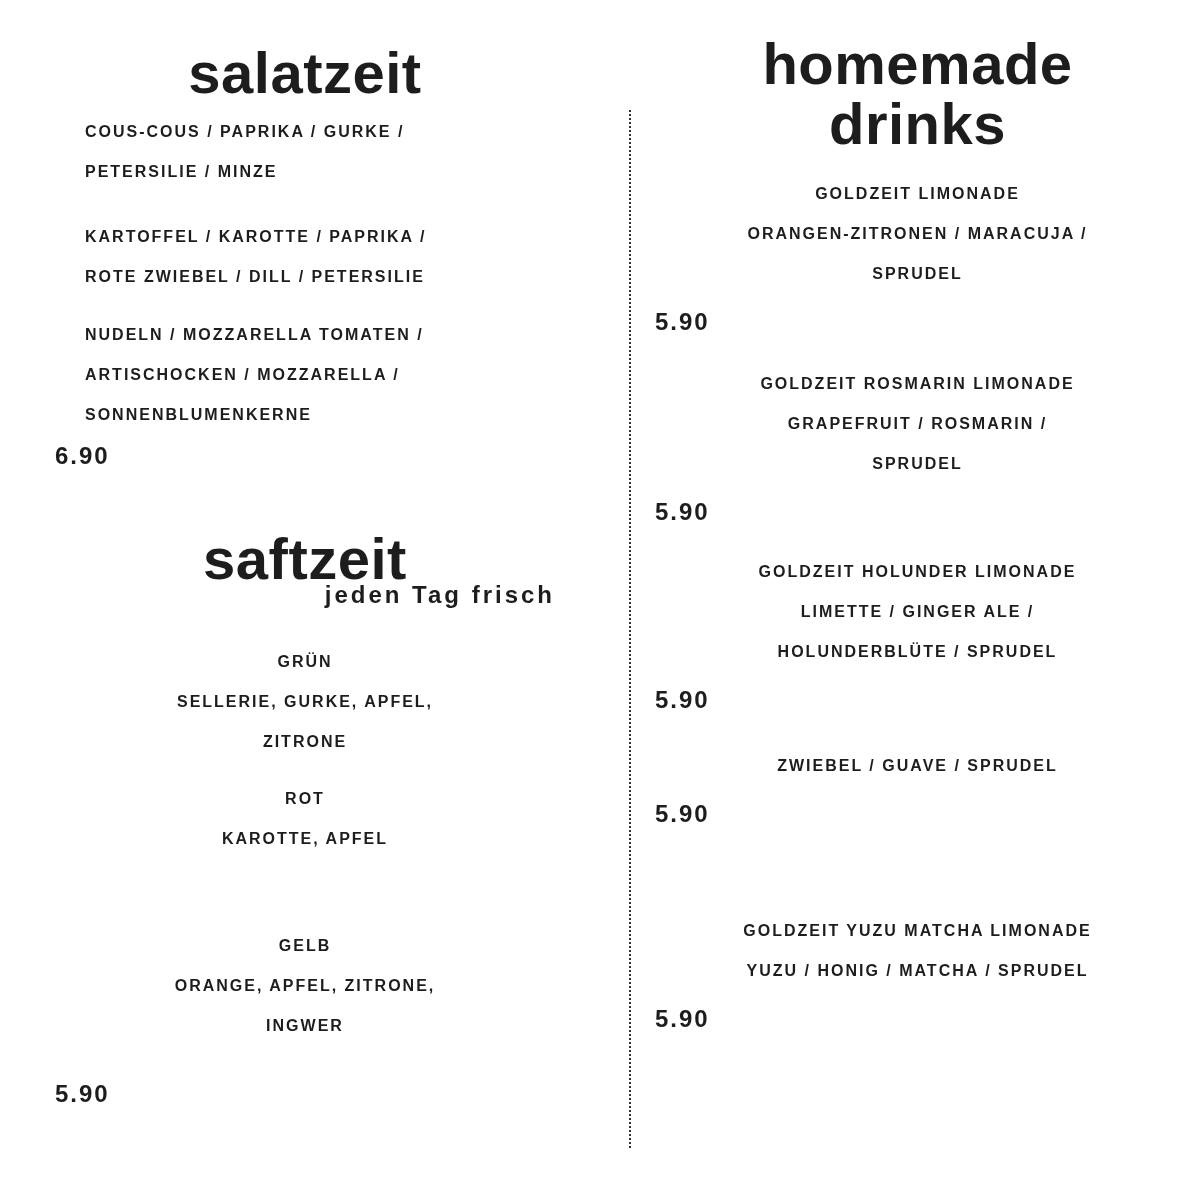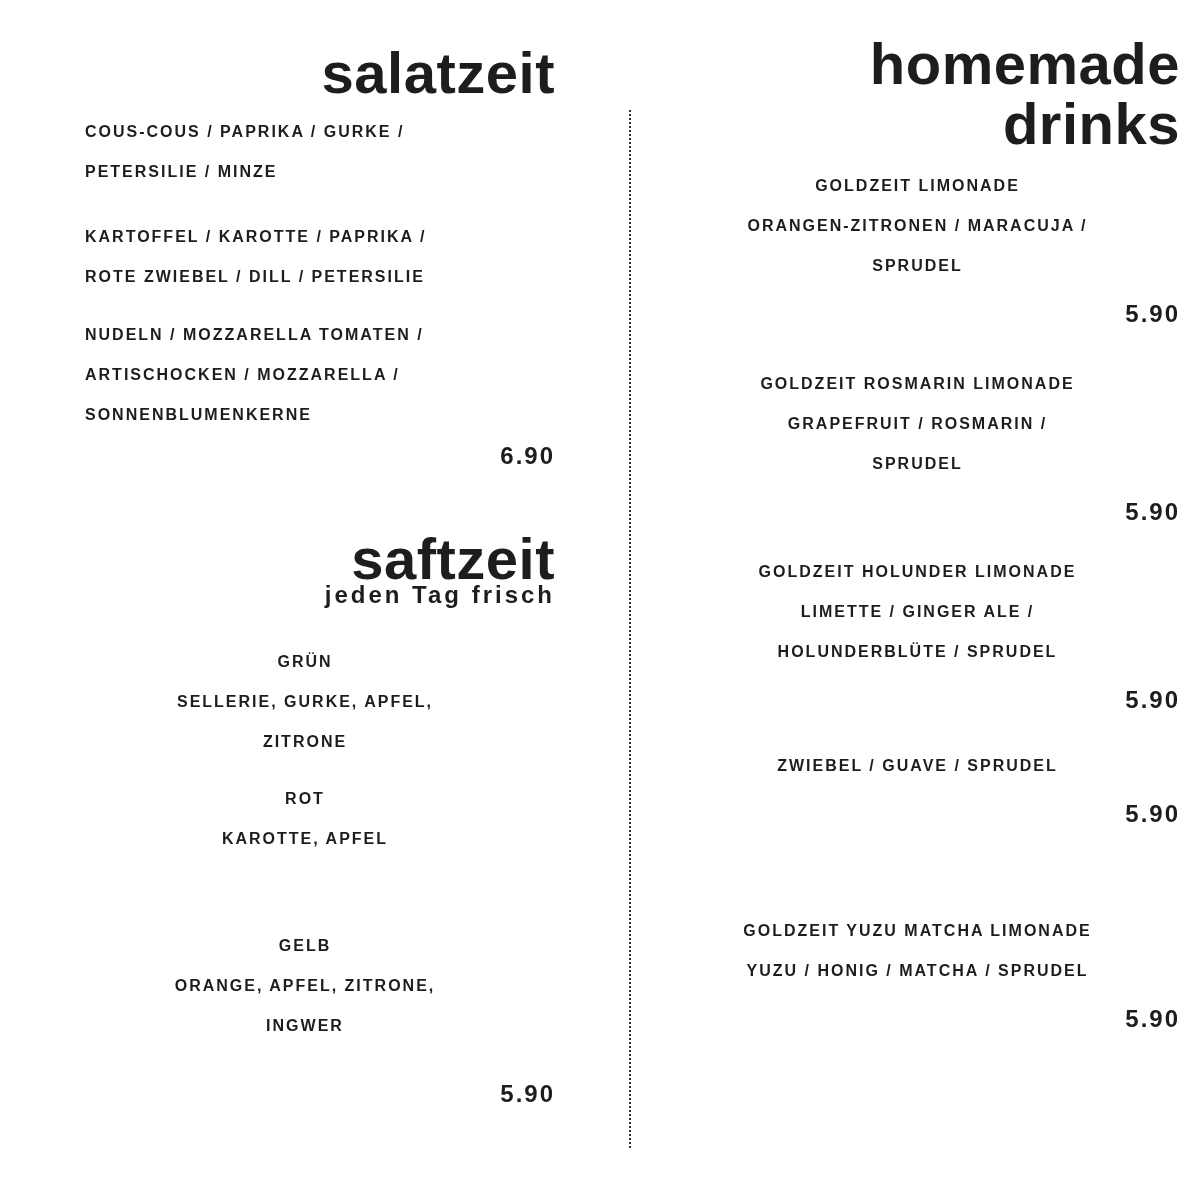--- a/index.html
+++ b/index.html
@@ -31,21 +31,21 @@
   .col-left  { left: 55px;  width: 500px; }
   .col-right { left: 655px; width: 525px; }
 
   .block { position: absolute; left: 0; width: 100%; }
 
   .script-title {
     font-weight: 700;
     font-size: 58px;
     line-height: 65px;
     letter-spacing: 0.5px;
-    text-align: right;
+    text-align: center;
     white-space: nowrap;
   }
   .script-title.two-line { line-height: 60px; }
 
   .body-line {
     font-size: 16px;
     font-weight: 700;
     letter-spacing: 2px;
     line-height: 40px;
     white-space: nowrap;
@@ -59,21 +59,21 @@
     letter-spacing: 3px;
     line-height: 34px;
     text-align: right;
     white-space: nowrap;
   }
   .price-line {
     font-size: 24px;
     font-weight: 700;
     letter-spacing: 2px;
     line-height: 40px;
-    text-align: right;
+    text-align: left;
     white-space: nowrap;
   }
   .drink .price-line { margin-top: 8px; }
 </style>
 </head>
 <body>
 
 <div class="canvas">
 
   <div class="divider"></div>
@@ -124,21 +124,21 @@
     <div class="block price-line" style="top:1074px">5.90</div>
   </div>
 
   <div class="col col-right">
 
     <div class="block script-title two-line" style="top:34px">
       <div>homemade</div>
       <div>drinks</div>
     </div>
 
-    <div class="block centered drink" style="top:166px">
+    <div class="block centered drink" style="top:174px">
       <div class="body-line">GOLDZEIT LIMONADE</div>
       <div class="body-line">ORANGEN-ZITRONEN / MARACUJA /</div>
       <div class="body-line">SPRUDEL</div>
       <div class="price-line">5.90</div>
     </div>
 
     <div class="block centered drink" style="top:364px">
       <div class="body-line">GOLDZEIT ROSMARIN LIMONADE</div>
       <div class="body-line">GRAPEFRUIT / ROSMARIN /</div>
       <div class="body-line">SPRUDEL</div>

